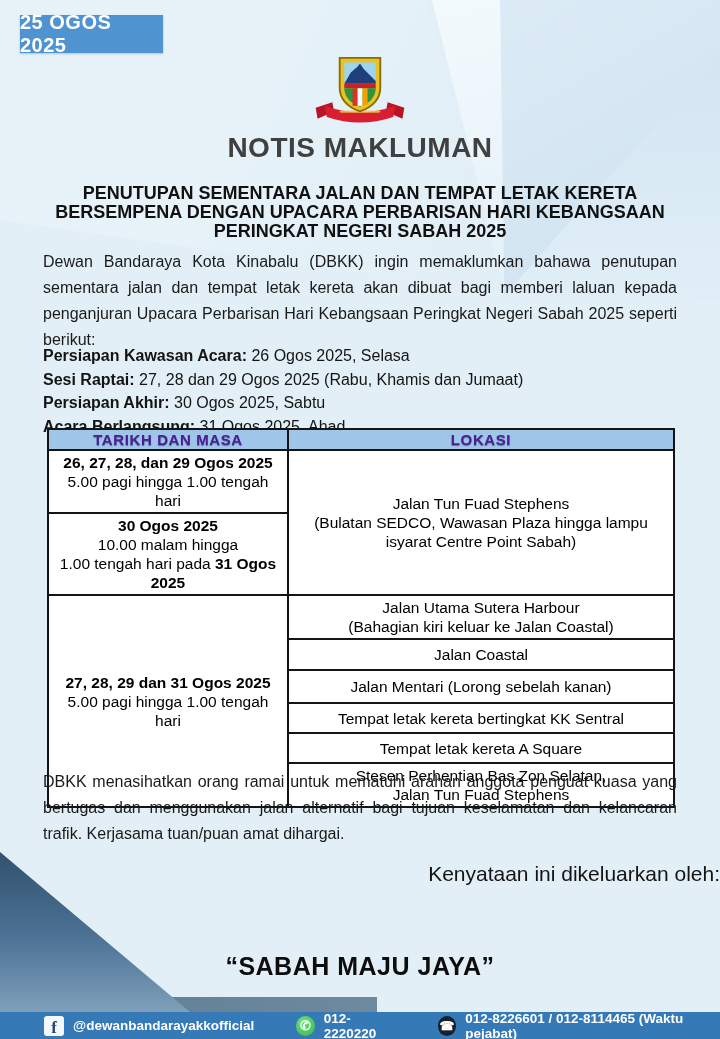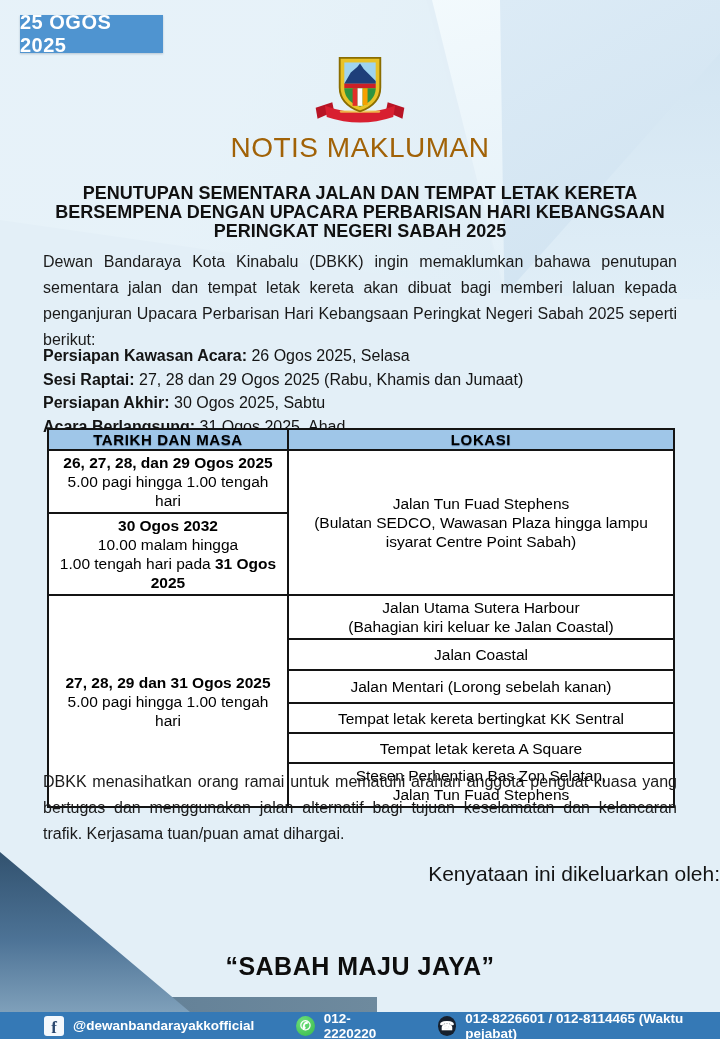--- a/index.html
+++ b/index.html
@@ -31,39 +31,39 @@
     clip-path: polygon(0 0, 100% 100%, 0 100%); }
   
   .date-badge { position: absolute; left: 20px; top: 15px; width: 143px; height: 38px;
     background: #4f94d0; color: #ffffff; font-weight: bold; font-size: 20px;
     display: flex; align-items: center; justify-content: center; letter-spacing: .5px;
     box-shadow: 0 1px 2px rgba(30,60,90,.25); }
   
   .crest { position: absolute; left: 0; right: 0; top: 56px; display: flex; justify-content: center; }
   
   .title { position: absolute; left: 0; right: 0; top: 132px; text-align: center;
-    font-size: 28px; font-weight: normal; letter-spacing: .5px; color: #a16207; }
+    font-size: 28px; font-weight: bold; letter-spacing: .5px; color: #404040; }
   .subtitle { position: absolute; left: 40px; right: 40px; top: 184px; text-align: center;
     font-size: 18px; font-weight: bold; line-height: 21px; color: #111; }
   .para { position: absolute; left: 43px; right: 43px; text-align: justify;
     font-size: 16px; line-height: 26px; color: #1a1a1a; }
   .intro { top: 249px; }
   .outro { top: 769px; }
   .schedule { position: absolute; left: 43px; right: 43px; top: 344px;
     font-size: 16px; line-height: 23.5px; }
   .schedule b { font-weight: bold; }
   
   table.closure { position: absolute; left: 47px; top: 428px; width: 626px;
     border-collapse: collapse; table-layout: fixed; font-size: 15.5px; color: #000;
     background: #ffffff; }
   table.closure col.c1 { width: 240px; }
   table.closure col.c2 { width: 386px; }
   table.closure th, table.closure td { border: 2px solid #141414; padding: 2px 4px;
     text-align: center; vertical-align: middle; }
-  table.closure th { background: #9fc6e8; color: #000000; font-size: 15px; height: 21px;
+  table.closure th { background: #9fc6e8; color: #4c1d95; font-size: 15px; height: 21px;
     letter-spacing: .6px; text-shadow: 0 1px 1px rgba(40,70,110,.65); padding: 1px 4px; }
   .cell-line { display: block; line-height: 19px; }
   .cell-line:empty { display: none; }
   .dt { font-weight: bold; }
   
   .issued-heading { position: absolute; left: 0; right: 0; top: 862px; text-align: right; font-size: 21px; }
   .dept { position: absolute; left: 0; right: 0; top: 901px; text-align: center;
     font-size: 16px; font-weight: bold; line-height: 21px; }
   .slogan { position: absolute; left: 0; right: 0; top: 952px; text-align: center;
     font-size: 25px; font-weight: bold; color: #0d0d0d; letter-spacing: .5px; }
@@ -155,21 +155,21 @@
       <span class="cell-line">5.00 pagi hingga 1.00 tengah hari</span>
     </td>
     <td rowspan="2">
       <span class="cell-line">Jalan Tun Fuad Stephens</span>
       <span class="cell-line">(Bulatan SEDCO, Wawasan Plaza hingga lampu</span>
       <span class="cell-line">isyarat Centre Point Sabah)</span>
     </td>
   </tr>
   <tr style="height:64px;">
     <td>
-      <span class="cell-line dt">30 Ogos 2032</span>
+      <span class="cell-line dt">30 Ogos 2025</span>
       <span class="cell-line">10.00 malam hingga</span>
       <span class="cell-line"><span>1.00 tengah hari pada </span><span class="dt">31 Ogos 2025</span></span>
     </td>
   </tr>
   <tr style="height:40px;">
     <td rowspan="6">
       <span class="cell-line dt">27, 28, 29 dan 31 Ogos 2025</span>
       <span class="cell-line">5.00 pagi hingga 1.00 tengah hari</span>
     </td>
     <td>

